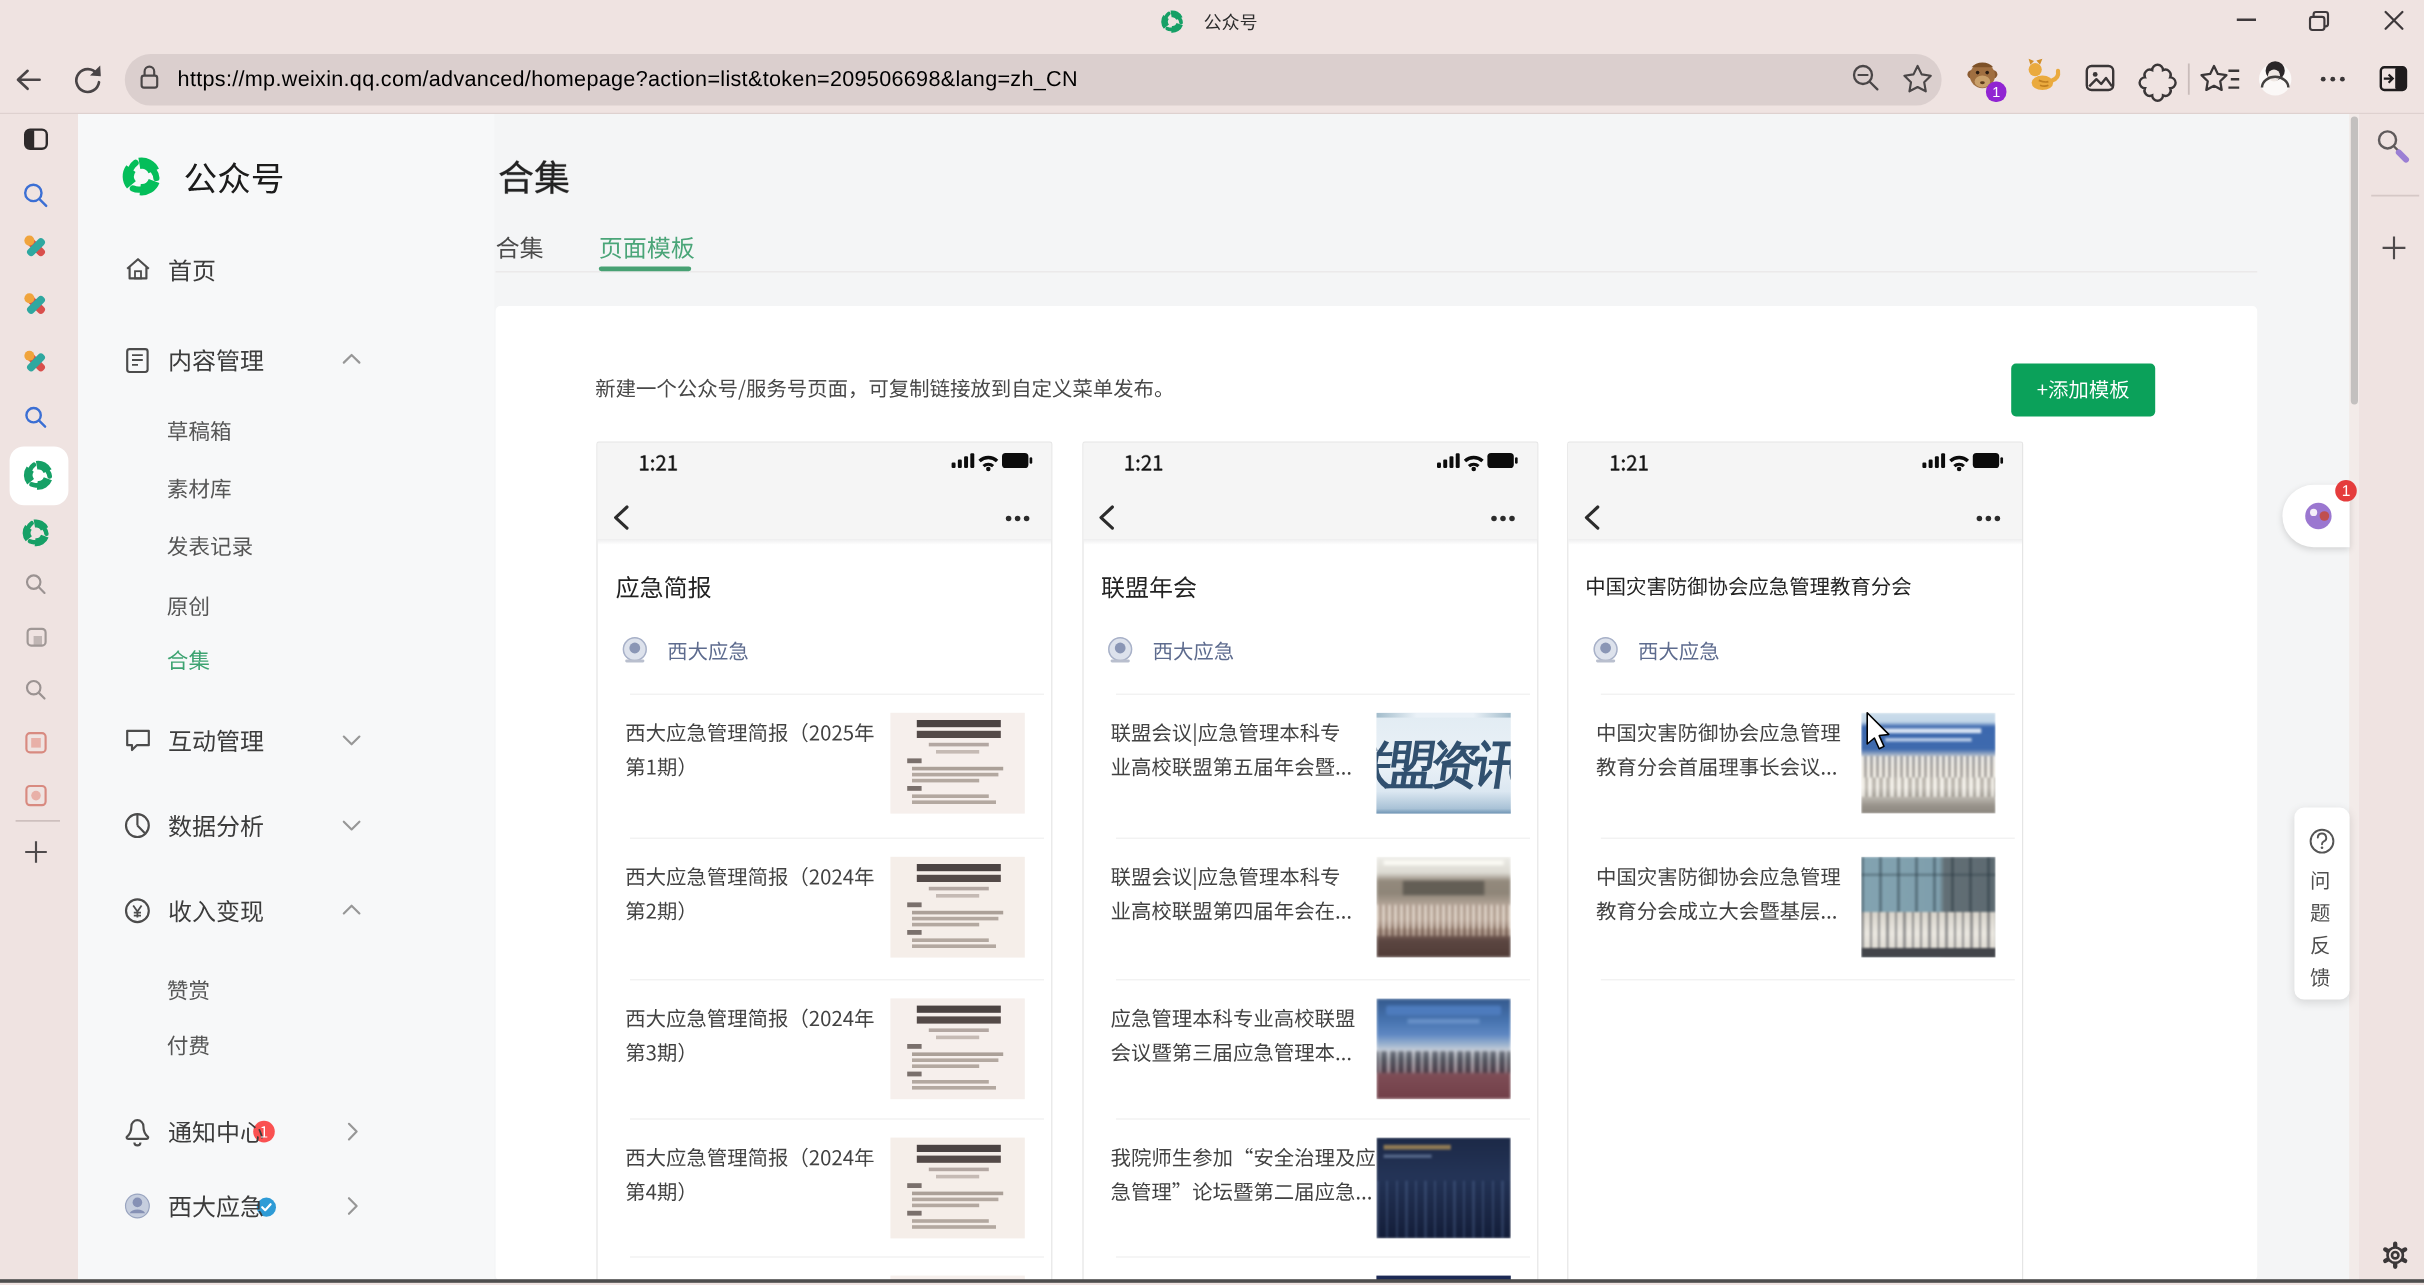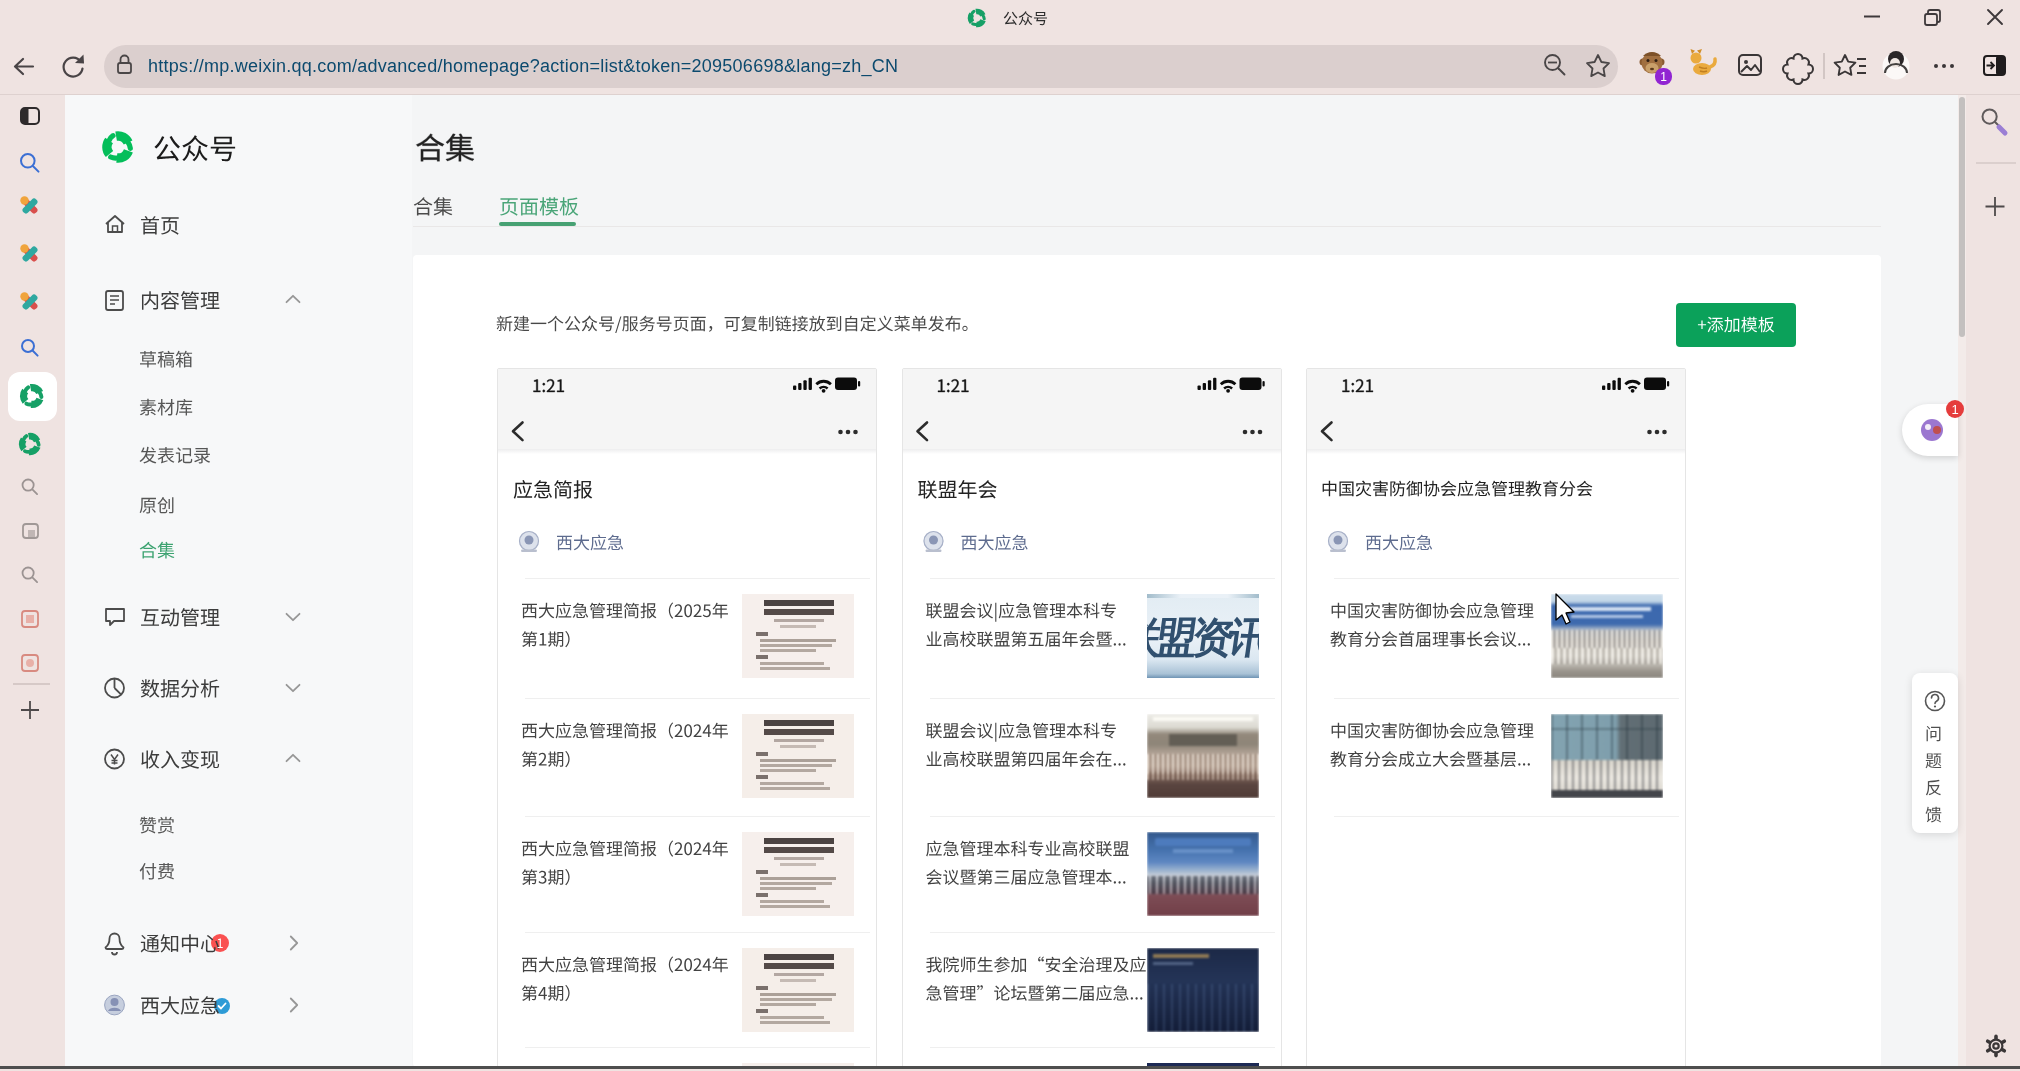--- a/index.html
+++ b/index.html
@@ -1,21 +1,21 @@
 <!DOCTYPE html>
 <html><head><meta charset="utf-8"><style>
 *{margin:0;padding:0;box-sizing:border-box}
 html,body{width:2020px;height:1071px;overflow:hidden;font-family:"Liberation Sans",sans-serif}
 body{position:relative;background:#efe3e1}
 .abs{position:absolute}
 
 #titlebar{left:0;top:0;width:2020px;height:36px;background:#efe3e1}
 #toolbar{left:0;top:36px;width:2020px;height:59px;background:#efe3e1}
 #urlbar{left:104px;top:45px;width:1514px;height:43px;border-radius:22px;background:#dbcfce}
-#urltext{left:44px;top:0;height:43px;line-height:43px;font-size:18px;color:#0c4a6e;letter-spacing:.25px}
+#urltext{left:44px;top:0;height:43px;line-height:43px;font-size:18px;color:#000000;letter-spacing:.25px}
 
 #page{left:65px;top:95px;width:1893px;height:972px;background:#f4f5f6;overflow:hidden}
 #nav{left:0px;top:0px;width:347px;height:972px;background:#f7f8f9}
 #panel{left:348px;top:160px;width:1468px;height:812px;background:#fff;border-radius:4px}
 #tabline{left:348px;top:131px;width:1468px;height:1px;background:#e9e7e7}
 #tabgreen{left:434px;top:127px;width:77px;height:4px;background:#47a173;border-radius:2px}
 #addbtn{left:1611px;top:208px;width:120px;height:44px;background:#0ba15a;border-radius:4px}
 
 .card{top:273px;width:380px;height:700px;background:#fff;border:1px solid #e5e5e5;border-radius:2px}
 .phead{left:0;top:0;width:378px;height:80px;background:#f5f5f5}

